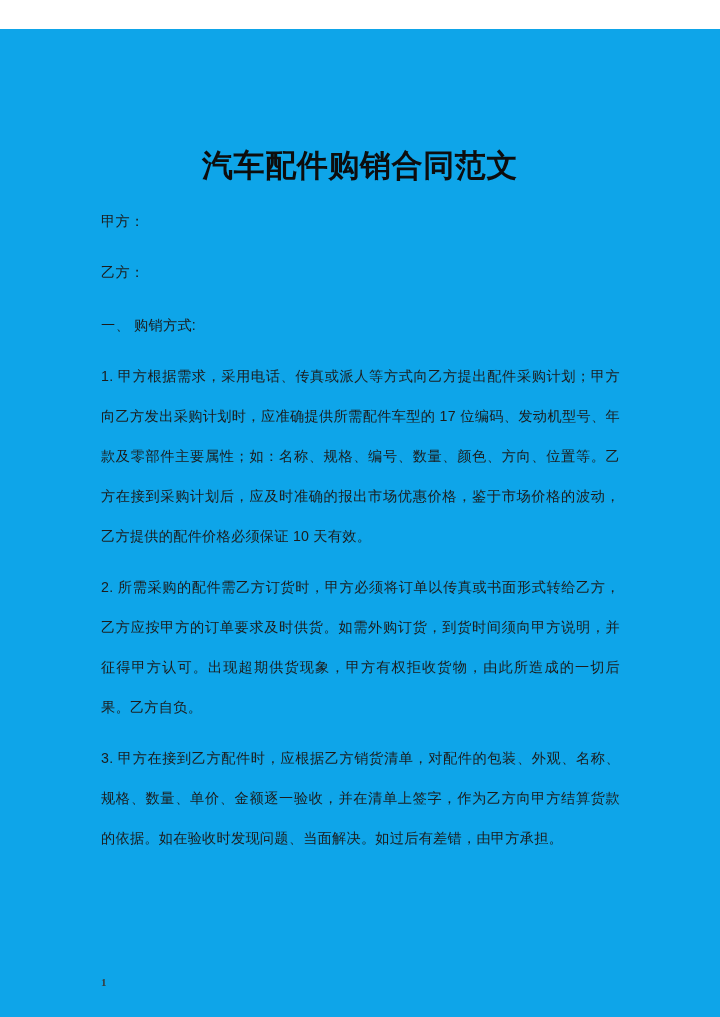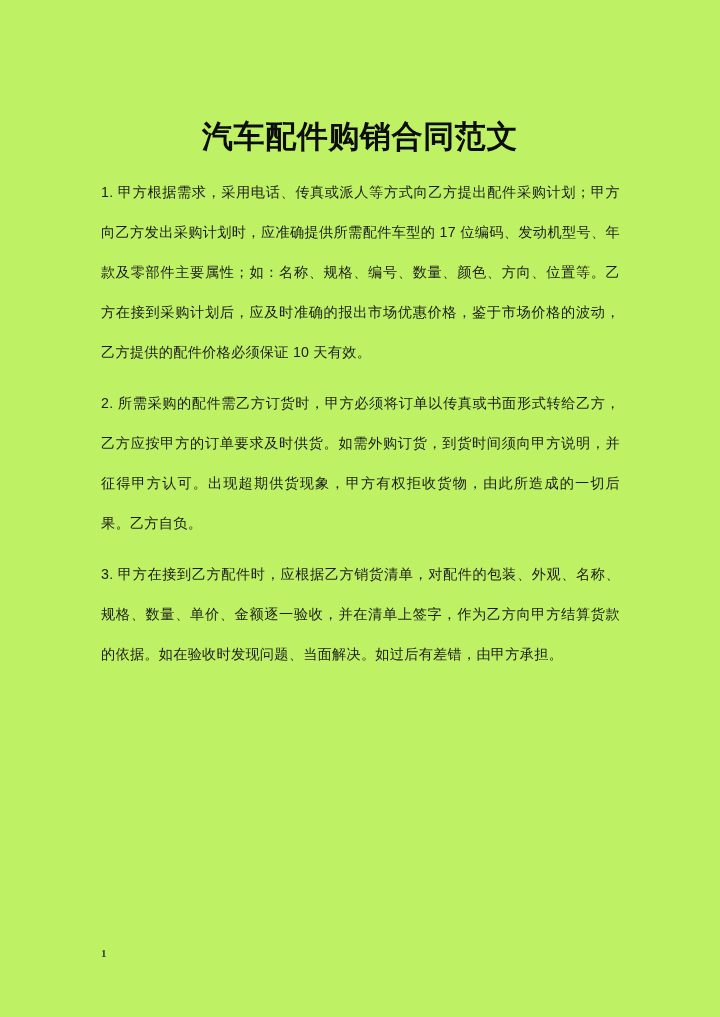--- a/index.html
+++ b/index.html
@@ -14,21 +14,22 @@
     position: relative;
     overflow: hidden;
     font-family: "Liberation Sans", "DejaVu Sans", sans-serif;
     color: #1a1a1a;
     -webkit-font-smoothing: antialiased;
   }
 
   .page {
     position: absolute;
     inset: 0;
-    background: #bef264;
+    background: #0ea5e9;
+    margin-top: 29px;
   }
 
   
   .doc-title {
     position: absolute;
     left: 0;
     right: 0;
     top: 94px;
     text-align: center;
     font-size: 31px;
@@ -82,23 +83,26 @@
 </style>
 </head>
 <body>
 
 <div class="page">
 
   <h1 class="doc-title">汽车配件购销合同范文</h1>
 
   <div class="body-block">
 
+    <p class="para short">甲方：</p>
+
+    <p class="para short">乙方：</p>
 
 
-
+    <p class="para short heading">一、 购销方式:</p>
 
     <p class="para">1. 甲方根据需求，采用电话、传真或派人等方式向乙方提出配件采购计划；甲方向乙方发出采购计划时，应准确提供所需配件车型的 17 位编码、发动机型号、年款及零部件主要属性；如：名称、规格、编号、数量、颜色、方向、位置等。乙方在接到采购计划后，应及时准确的报出市场优惠价格，鉴于市场价格的波动，乙方提供的配件价格必须保证 10 天有效。</p>
 
     <p class="para">2. 所需采购的配件需乙方订货时，甲方必须将订单以传真或书面形式转给乙方，乙方应按甲方的订单要求及时供货。如需外购订货，到货时间须向甲方说明，并征得甲方认可。出现超期供货现象，甲方有权拒收货物，由此所造成的一切后果。乙方自负。</p>
 
     <p class="para">3. 甲方在接到乙方配件时，应根据乙方销货清单，对配件的包装、外观、名称、规格、数量、单价、金额逐一验收，并在清单上签字，作为乙方向甲方结算货款的依据。如在验收时发现问题、当面解决。如过后有差错，由甲方承担。</p>
 
   </div>
 
   <div class="page-number">1</div>

